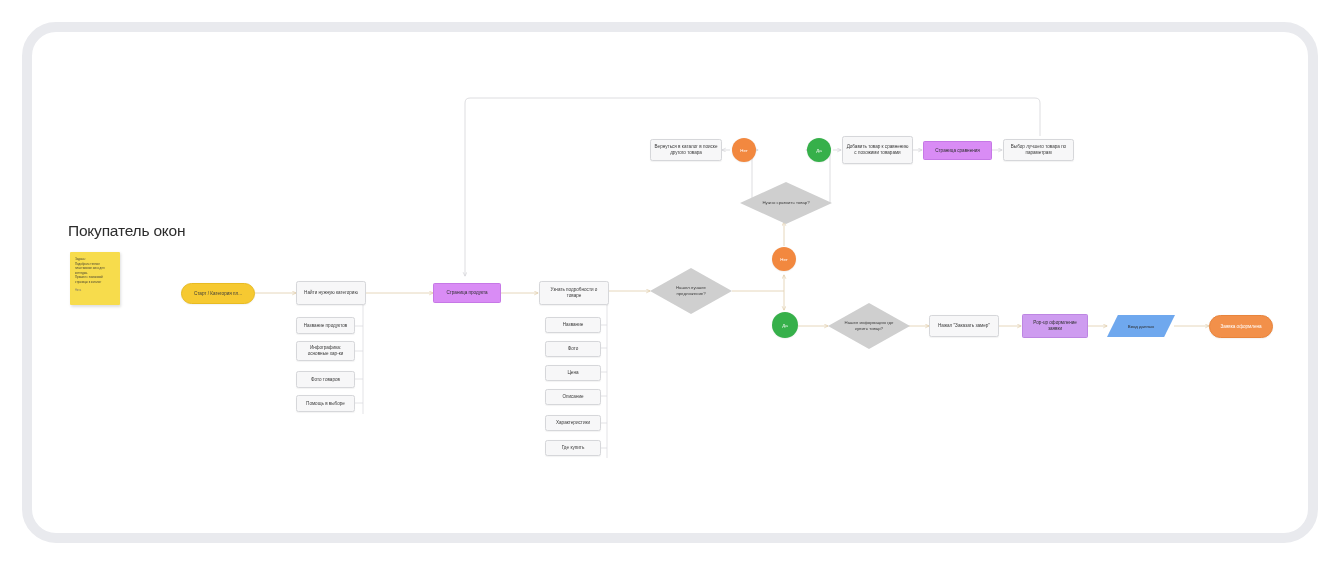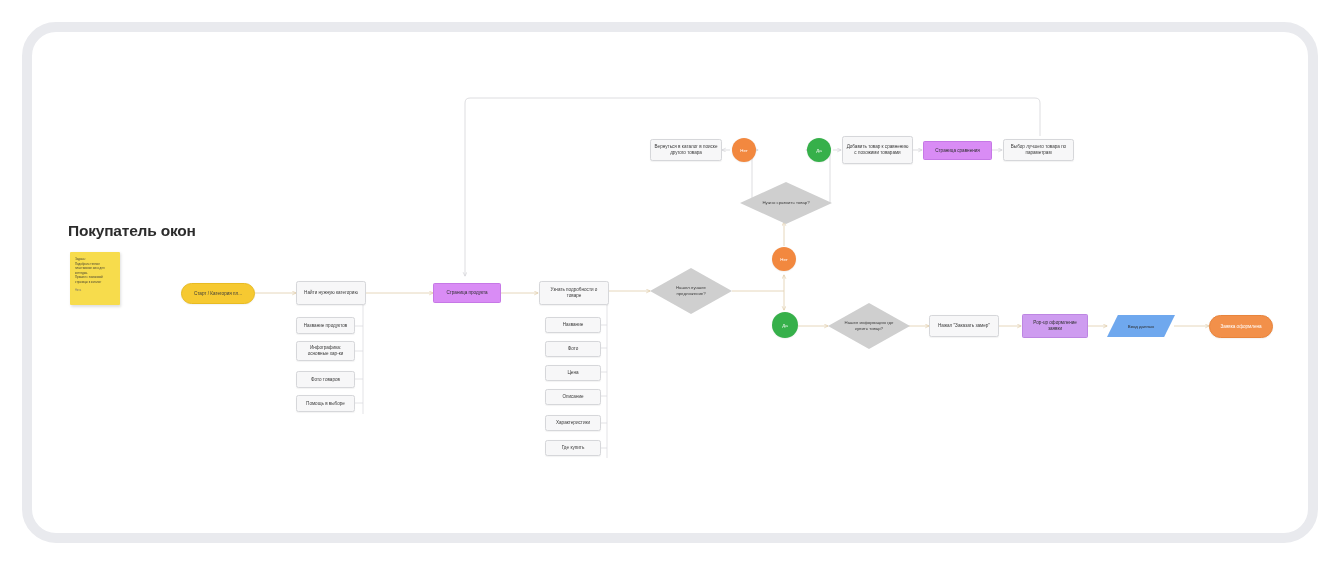--- a/index.html
+++ b/index.html
@@ -92,21 +92,21 @@
     background:#6fa8ee;
     clip-path:polygon(16% 0%,100% 0%,84% 100%,0% 100%);
   }
   .parallelogram .plabel{
     position:relative;z-index:2;font-size:4.4px;color:#2e2e2e;text-align:center;
   }
 
   
   .page-title{
     position:absolute;left:68px;top:222px;
-    font-size:15.5px;font-weight:bold;color:#2c2c2c;letter-spacing:-0.2px;
+    font-size:15.5px;font-weight:normal;color:#2c2c2c;letter-spacing:-0.2px;
   }
 </style>
 </head>
 <body>
 
 <div id="root">
 
   <div class="board-frame"></div>
 
   <svg id="wires" viewBox="0 0 1340 565" xmlns="http://www.w3.org/2000/svg">

